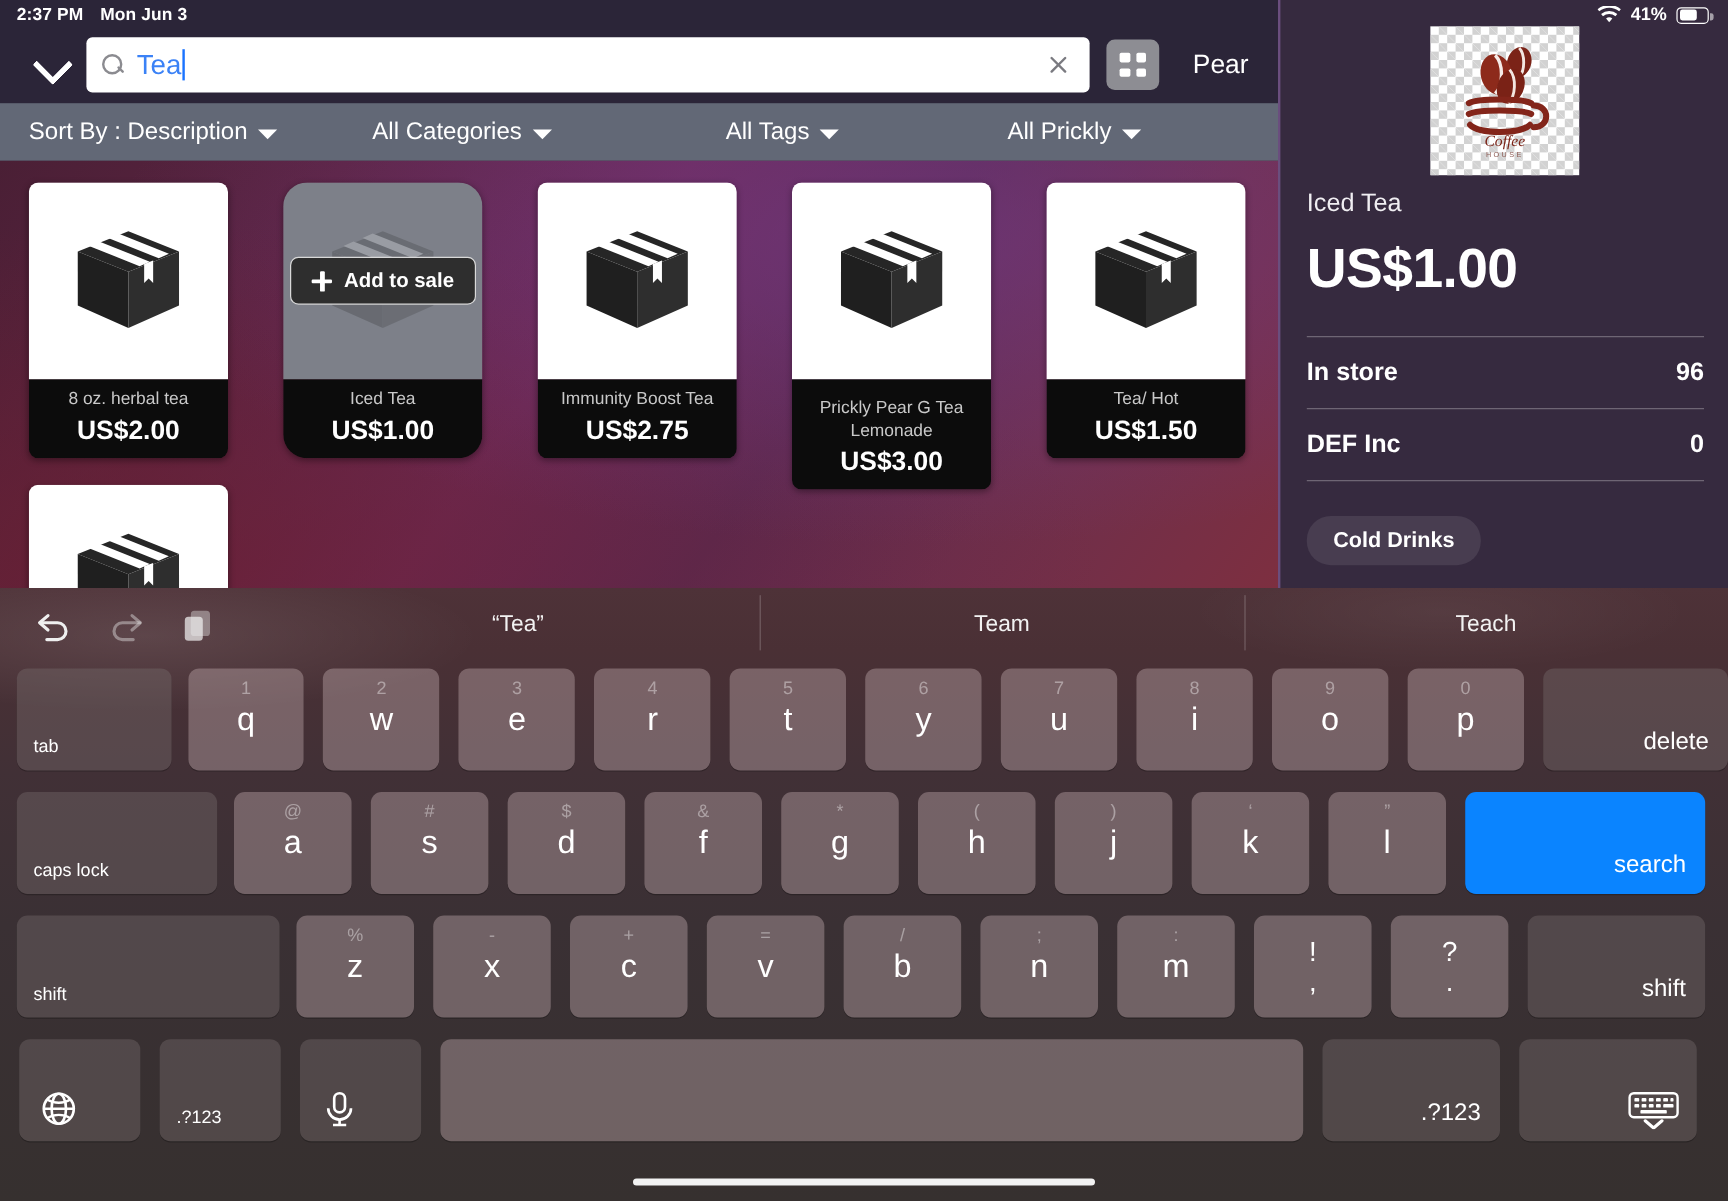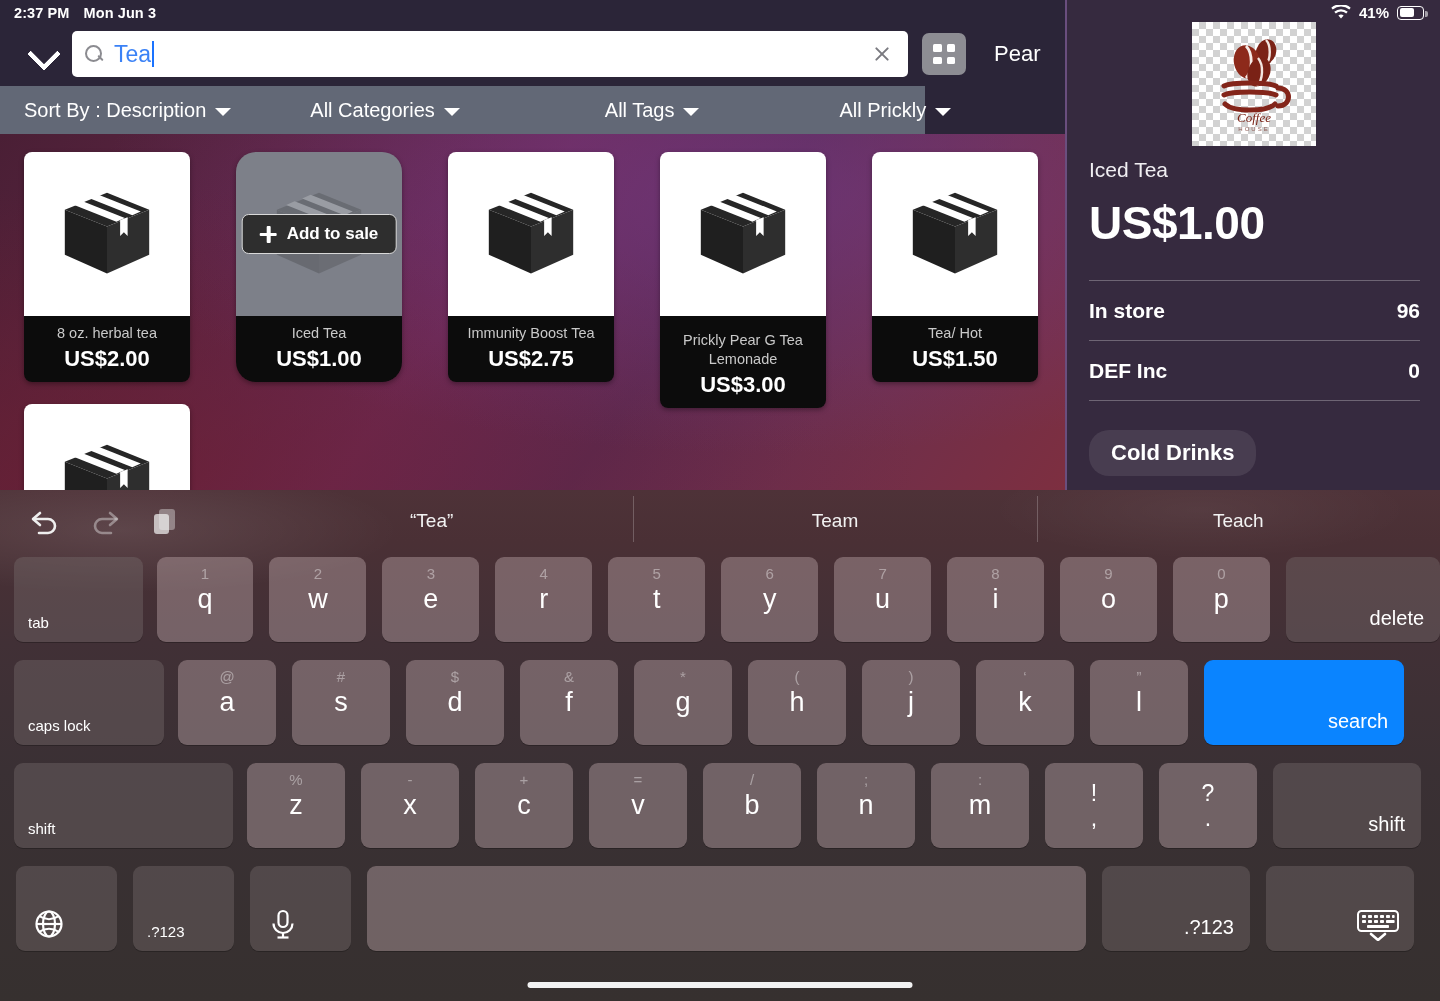--- a/index.html
+++ b/index.html
@@ -98,21 +98,21 @@
   }
   #grid-toggle i { background: #fff; border-radius: 1.5px; display: block; }
   #done-btn {
     margin-top: 22px; margin-left: 22px;
     color: #fff; font-size: 22px; flex: 0 0 auto;
     padding: 6px 6px;
   }
 
   
   #filterbar {
-    position: absolute; left: 0; top: 86px; width: 925px; height: 48px;
+    position: absolute; left: 0; top: 86px; width: 1065px; height: 48px;
     background: #626876;
     display: flex; align-items: center;
   }
   .filter {
     color: #fff; font-size: 20px; display: flex; align-items: center; gap: 9px;
     white-space: nowrap;
   }
   .f1 { margin-left: 24px; }
   .f2 { margin-left: 79px; }
   .f3 { margin-left: 145px; }
@@ -234,21 +234,21 @@
   #row-instore { top: 280px; }
   #row-def { top: 340px; }
   #row-bottomline {
     position: absolute; left: 22px; top: 400px; width: 331px;
     border-top: 1px solid rgba(255,255,255,0.28); height: 0;
   }
   #tag-chip {
     position: absolute; left: 22px; top: 430px;
     background: rgba(255,255,255,0.09);
     border-radius: 20px; padding: 10px 22px;
-    color: #ffffff; font-size: 22px; font-weight: bold;
+    color: #ffffff; font-size: 18px; font-weight: bold;
   }
 
   
   #keyboard {
     position: absolute; left: 0; top: 490px; width: 1440px; height: 511px;
     background: linear-gradient(180deg, #4e3238 0%, #4a3035 10%, #413036 30%, #3a3034 55%, #36302f 100%);
   }
   #kb-blur {
     position: absolute; inset: 0;
     background:
@@ -597,21 +597,21 @@
       <div class="key" style="margin-left:16px; width:98px; height:85px;">
         <span class="hint">0</span>
         <span class="main">p</span>
       </div>
       <div class="key dark lbl-right" style="margin-left:16px; width:156px; height:85px;">
         <span class="main">delete</span>
       </div>
     </div>
 
     <div class="krow" id="row2">
-      <div class="key dark lbl-left" style="margin-left:14px; width:150px; height:85px;">
+      <div class="key dark lbl-left" style="margin-left:14px; width:167px; height:85px;">
         <span class="main">caps lock</span>
       </div>
       <div class="key" style="margin-left:14px; width:98px; height:85px;">
         <span class="hint">@</span>
         <span class="main">a</span>
       </div>
       <div class="key" style="margin-left:16px; width:98px; height:85px;">
         <span class="hint">#</span>
         <span class="main">s</span>
       </div>

